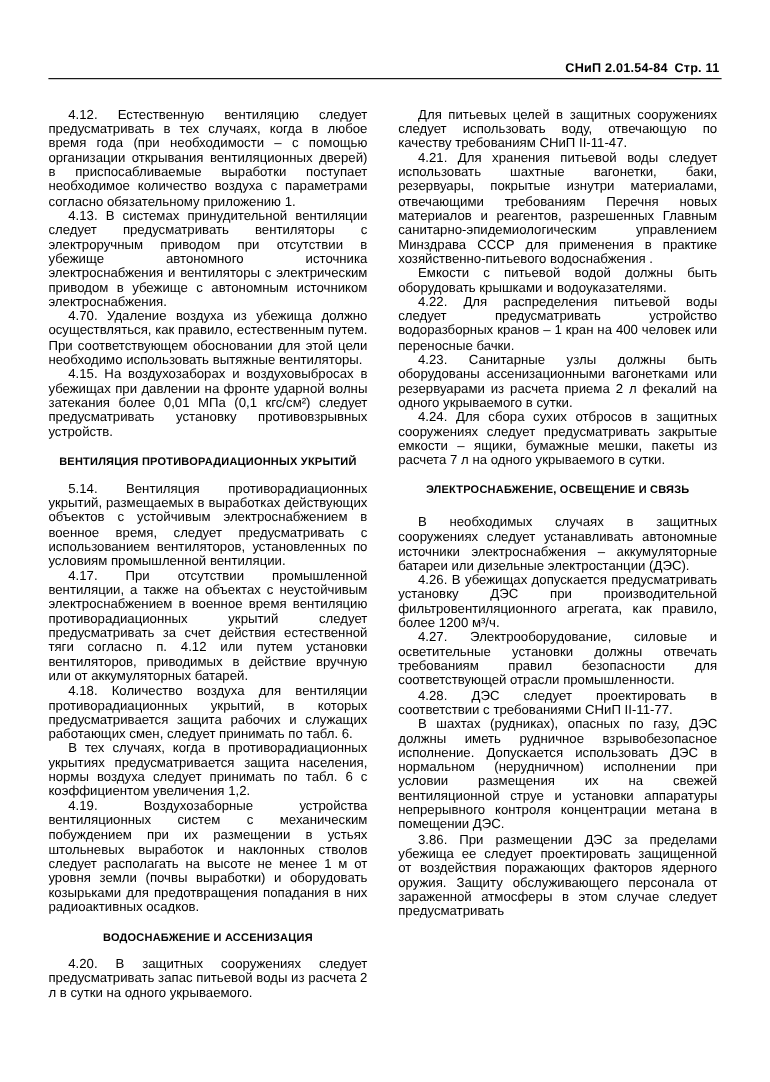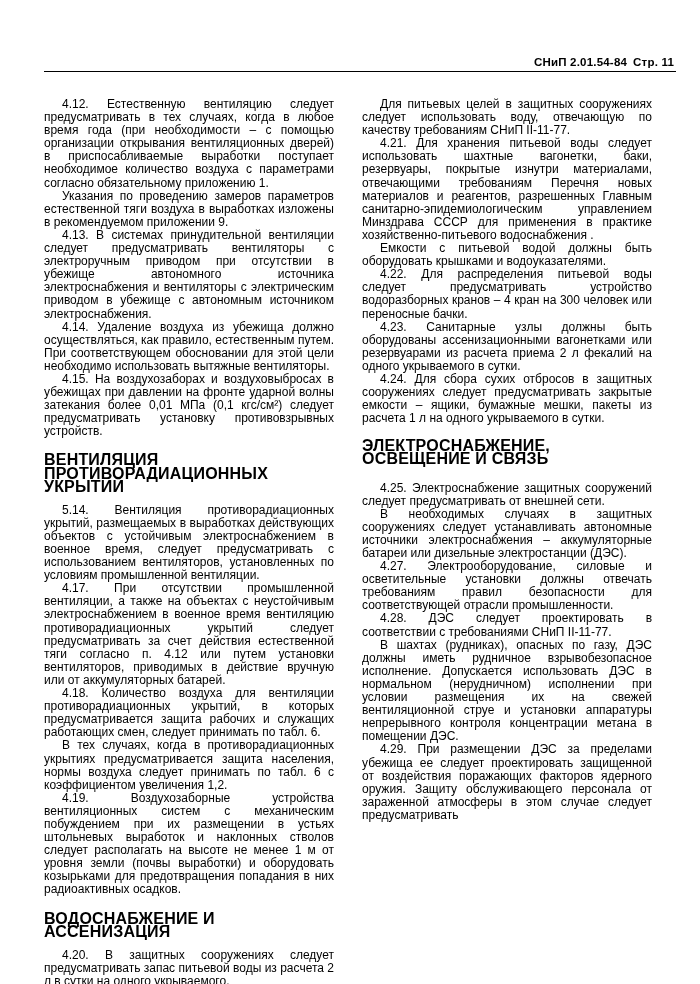--- a/index.html
+++ b/index.html
@@ -14,21 +14,21 @@
     color: #000000;
     position: relative;
     overflow: hidden;
   }
   .page {
     position: absolute;
     left: 0; top: 0;
     width: 700px;
     height: 984px;
     box-sizing: border-box;
-    padding: 56px 24px 40px 44px;
+    padding: 56px 44px 40px 44px;
   }
   .header {
     text-align: right;
     font-size: 11.5px;
     font-weight: bold;
     letter-spacing: 0.2px;
     padding-right: 2px;
     margin-bottom: 3px;
   }
   .header .code { margin-right: 6px; }
@@ -49,22 +49,23 @@
   p {
     margin: 0;
     font-size: 12px;
     line-height: 13.1px;
     text-align: justify;
     text-indent: 18px;
     hyphens: auto;
     -webkit-hyphens: auto;
   }
   h3 {
-    font-size: 16px;
+    font-size: 10px;
     font-weight: bold;
+    text-align: center;
     margin: 15px 0 11px 0;
     line-height: 13.1px;
     text-transform: uppercase;
     letter-spacing: 0.2px;
   }
   h3.tight { margin-top: 14px; margin-bottom: 16px; }
 </style>
 </head>
 <body>
 
@@ -72,50 +73,49 @@
 
   <div class="header">
     <span class="code">СНиП 2.01.54-84</span><span>Стр. 11</span>
   </div>
   <hr class="rule">
 
   <div class="columns">
 
     <div class="col">
       <p>4.12. Естественную вентиляцию следует предусматривать в тех случаях, когда в любое время года (при необходимости – с помощью организации открывания вентиляционных дверей) в приспосабливаемые выработки поступает необходимое количество воздуха с параметрами согласно обязательному приложению 1.</p>
-      <p>Указания по проведению замеров параметров естественной тяги воздуха в выработках изложены в рекомендуемом приложении 9.</p>
       <p>4.13. В системах принудительной вентиляции следует предусматривать вентиляторы с электроручным приводом при отсутствии в убежище автономного источника электроснабжения и вентиляторы с электрическим приводом в убежище с автономным источником электроснабжения.</p>
-      <p>4.14. Удаление воздуха из убежища должно осуществляться, как правило, естественным путем. При соответствующем обосновании для этой цели необходимо использовать вытяжные вентиляторы.</p>
+      <p>4.70. Удаление воздуха из убежища должно осуществляться, как правило, естественным путем. При соответствующем обосновании для этой цели необходимо использовать вытяжные вентиляторы.</p>
       <p>4.15. На воздухозаборах и воздуховыбросах в убежищах при давлении на фронте ударной волны затекания более 0,01 МПа (0,1 кгс/см²) следует предусматривать установку противовзрывных устройств.</p>
 
       <h3>Вентиляция противорадиационных укрытий</h3>
 
       <p>5.14. Вентиляция противорадиационных укрытий, размещаемых в выработках действующих объектов с устойчивым электроснабжением в военное время, следует предусматривать с использованием вентиляторов, установленных по условиям промышленной вентиляции.</p>
       <p>4.17. При отсутствии промышленной вентиляции, а также на объектах с неустойчивым электроснабжением в военное время вентиляцию противорадиационных укрытий следует предусматривать за счет действия естественной тяги согласно п. 4.12 или путем установки вентиляторов, приводимых в действие вручную или от аккумуляторных батарей.</p>
       <p>4.18. Количество воздуха для вентиляции противорадиационных укрытий, в которых предусматривается защита рабочих и служащих работающих смен, следует принимать по табл. 6.</p>
       <p>В тех случаях, когда в противорадиационных укрытиях предусматривается защита населения, нормы воздуха следует принимать по табл. 6 с коэффициентом увеличения 1,2.</p>
       <p>4.19. Воздухозаборные устройства вентиляционных систем с механическим побуждением при их размещении в устьях штольневых выработок и наклонных стволов следует располагать на высоте не менее 1 м от уровня земли (почвы выработки) и оборудовать козырьками для предотвращения попадания в них радиоактивных осадков.</p>
 
       <h3>Водоснабжение и ассенизация</h3>
 
       <p>4.20. В защитных сооружениях следует предусматривать запас питьевой воды из расчета 2 л в сутки на одного укрываемого.</p>
     </div>
 
     <div class="col">
-      <p>Для питьевых целей в защитных сооружениях следует использовать воду, отвечающую по качеству требованиям СНиП II-11-77.</p>
+      <p>Для питьевых целей в защитных сооружениях следует использовать воду, отвечающую по качеству требованиям СНиП II-11-47.</p>
       <p>4.21. Для хранения питьевой воды следует использовать шахтные вагонетки, баки, резервуары, покрытые изнутри материалами, отвечающими требованиям  Перечня новых материалов и реагентов, разрешенных Главным санитарно-эпидемиологическим управлением Минздрава СССР для применения в практике хозяйственно-питьевого водоснабжения .</p>
       <p>Емкости с питьевой водой должны быть оборудовать крышками и водоуказателями.</p>
-      <p>4.22. Для распределения питьевой воды следует предусматривать устройство водоразборных кранов – 4 кран на 300 человек или переносные бачки.</p>
+      <p>4.22. Для распределения питьевой воды следует предусматривать устройство водоразборных кранов – 1 кран на 400 человек или переносные бачки.</p>
       <p>4.23. Санитарные узлы должны быть оборудованы ассенизационными вагонетками или резервуарами из расчета приема 2 л фекалий на одного укрываемого в сутки.</p>
-      <p>4.24. Для сбора сухих отбросов в защитных сооружениях следует предусматривать закрытые емкости – ящики, бумажные мешки, пакеты из расчета 1 л на одного укрываемого в сутки.</p>
+      <p>4.24. Для сбора сухих отбросов в защитных сооружениях следует предусматривать закрытые емкости – ящики, бумажные мешки, пакеты из расчета 7 л на одного укрываемого в сутки.</p>
 
       <h3 class="tight">Электроснабжение, освещение и связь</h3>
 
-      <p>4.25. Электроснабжение защитных сооружений следует предусматривать от внешней сети.</p>
       <p>В необходимых случаях в защитных сооружениях следует устанавливать автономные источники электроснабжения – аккумуляторные батареи или дизельные электростанции (ДЭС).</p>
+      <p>4.26. В убежищах допускается предусматривать установку ДЭС при производительной фильтровентиляционного агрегата, как правило, более 1200 м³/ч.</p>
       <p>4.27. Электрооборудование, силовые и осветительные установки должны отвечать требованиям правил безопасности для соответствующей отрасли промышленности.</p>
       <p>4.28. ДЭС следует проектировать в соответствии с требованиями СНиП II-11-77.</p>
       <p>В шахтах (рудниках), опасных по газу, ДЭС должны иметь рудничное взрывобезопасное исполнение. Допускается использовать ДЭС в нормальном (нерудничном) исполнении при условии размещения их на свежей вентиляционной струе и установки аппаратуры непрерывного контроля концентрации метана в помещении ДЭС.</p>
-      <p>4.29. При размещении ДЭС за пределами убежища ее следует проектировать защищенной от воздействия поражающих факторов ядерного оружия. Защиту обслуживающего персонала от зараженной атмосферы в этом случае следует предусматривать</p>
+      <p>3.86. При размещении ДЭС за пределами убежища ее следует проектировать защищенной от воздействия поражающих факторов ядерного оружия. Защиту обслуживающего персонала от зараженной атмосферы в этом случае следует предусматривать</p>
     </div>
 
   </div>
 </div>
 
 </body></html>

